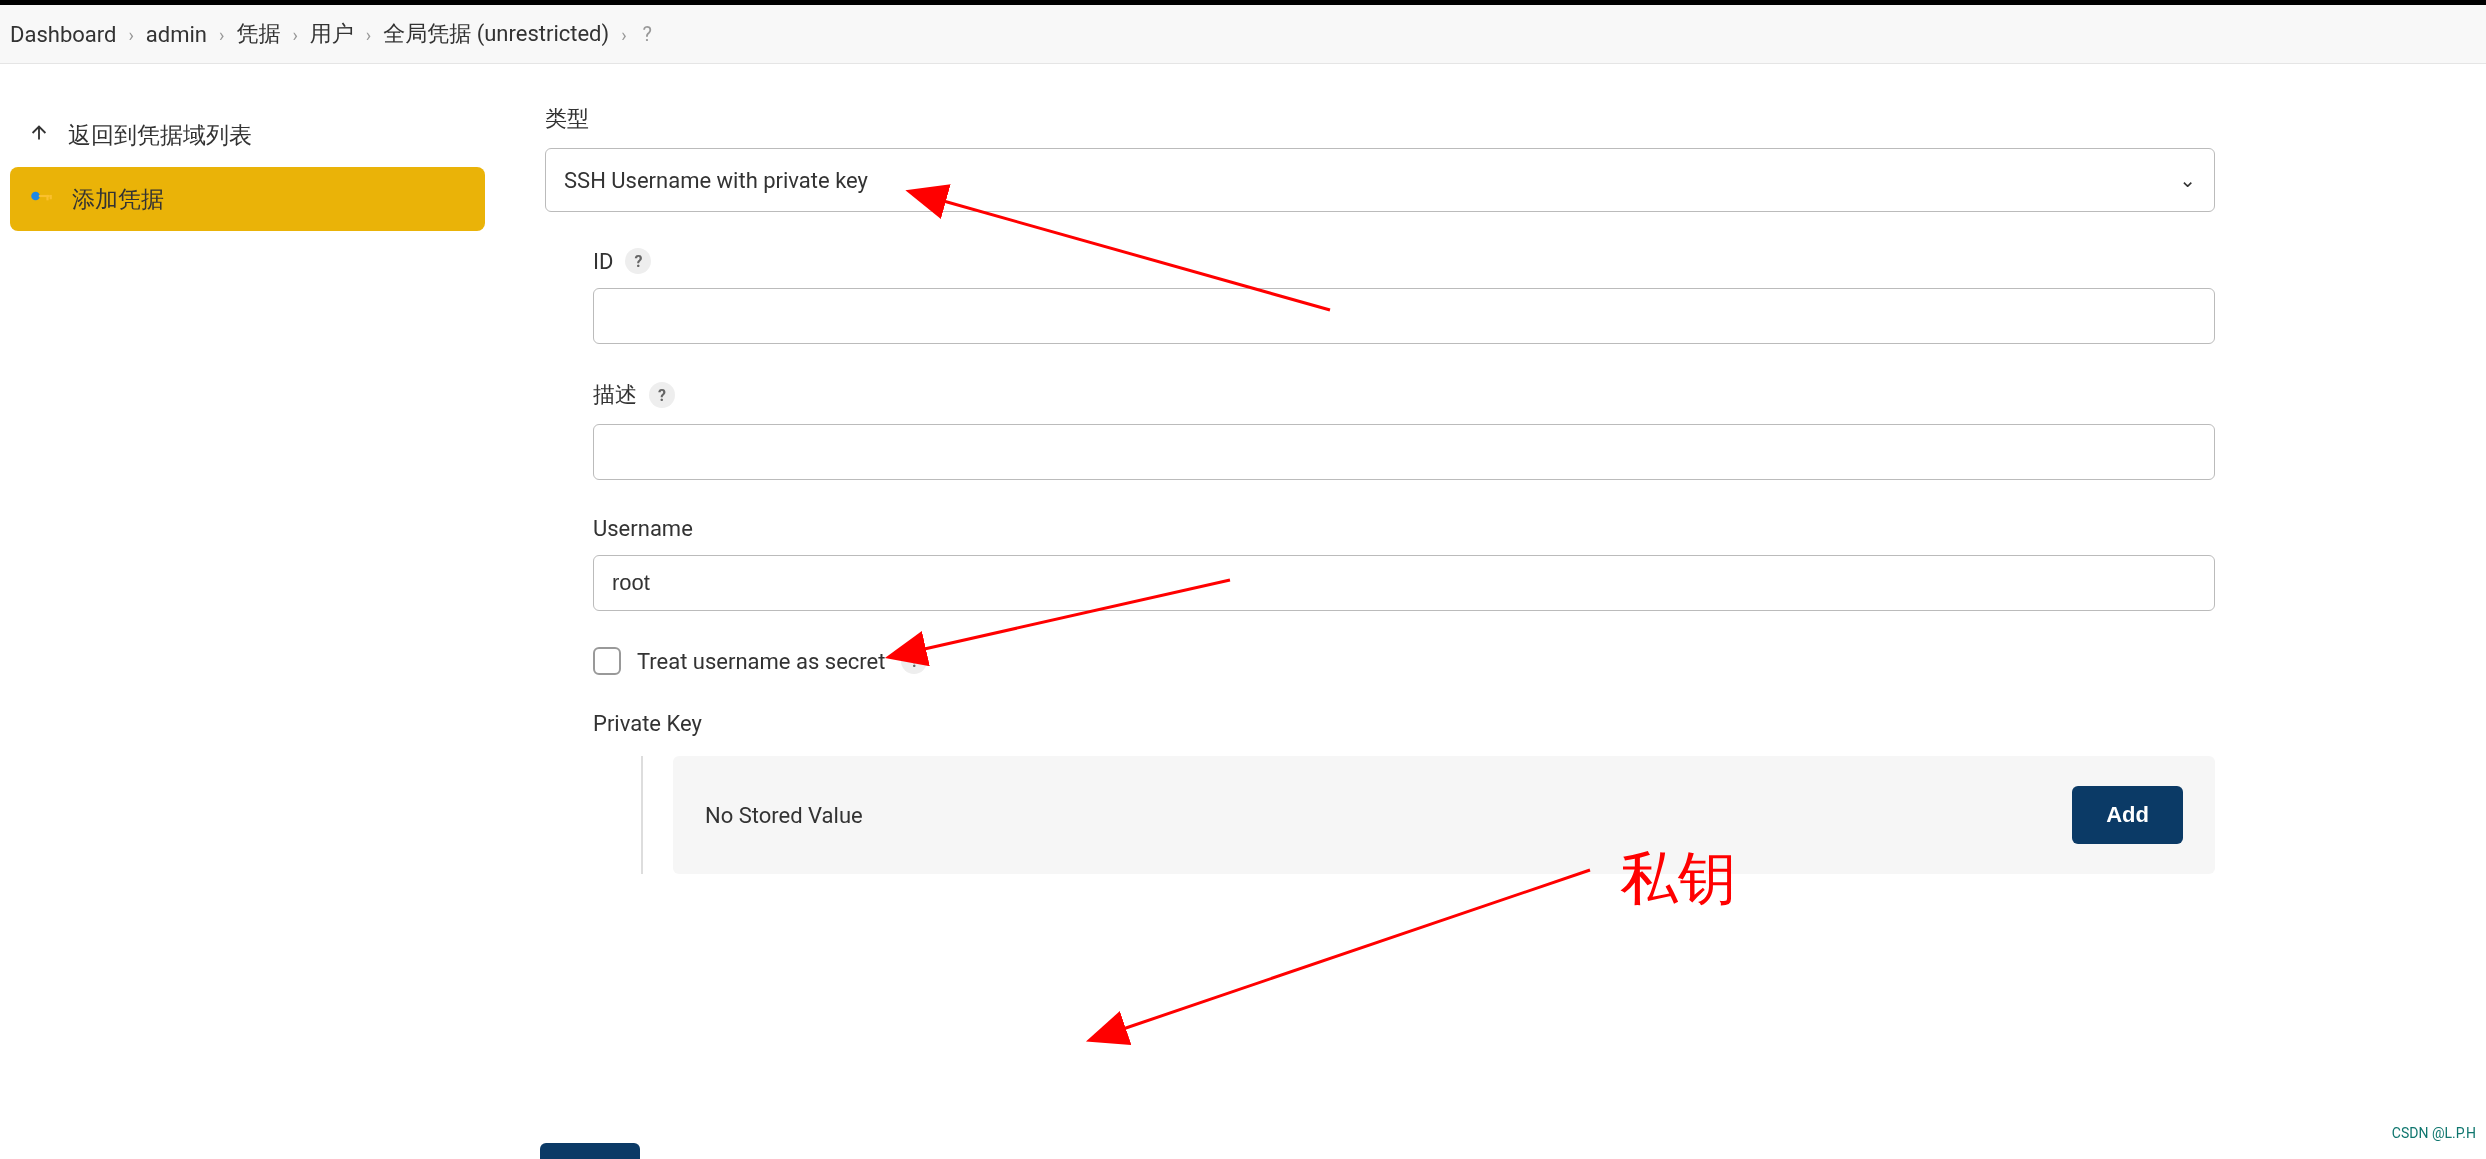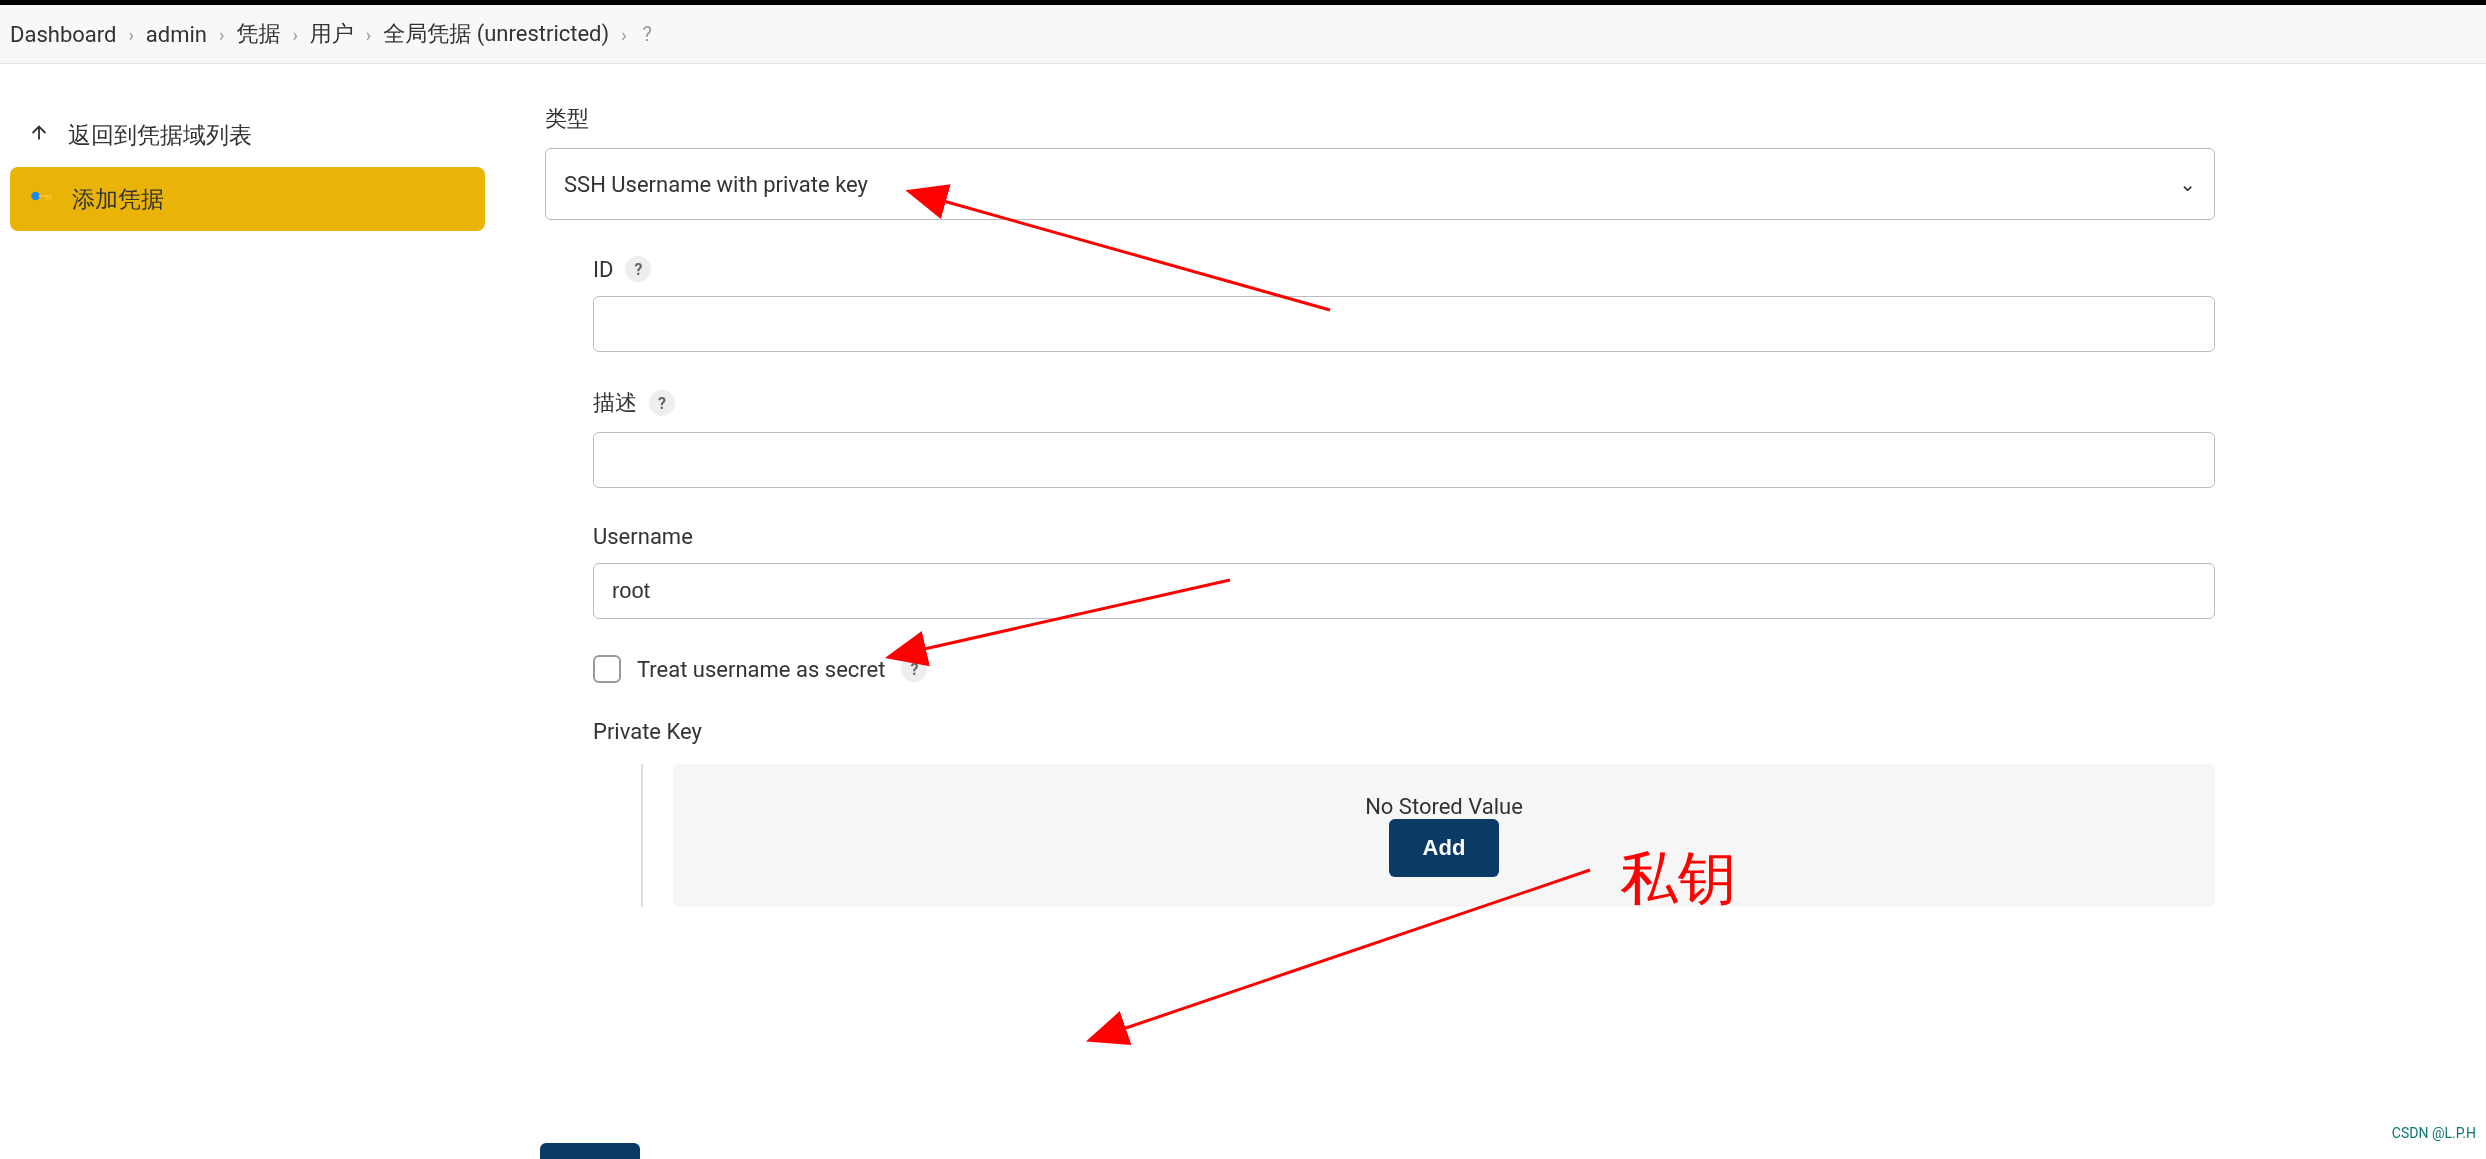--- a/index.html
+++ b/index.html
@@ -95,21 +95,21 @@
   padding: 14px 18px;
   font-size: 22px;
   background: #fff;
   color: #333;
 }
 .text-input { height: 56px; }
 .select-box {
   display: flex;
   justify-content: space-between;
   align-items: center;
-  height: 72px;
+  height: 64px;
   cursor: pointer;
 }
 .chev { font-size: 20px; color: #333; }
 
 .checkbox-row {
   display: flex;
   align-items: center;
   gap: 16px;
   margin-bottom: 36px;
   margin-left: 48px;
@@ -158,21 +158,20 @@
   font-size: 22px;
   margin-bottom: 18px;
 }
 .key-box {
   background: #f6f6f6;
   border-radius: 6px;
   padding: 30px 32px;
   display: flex;
   justify-content: space-between;
   align-items: center;
-  flex-direction: column;
 }
 .no-value {
   font-size: 22px;
   color: #333;
 }
 .add-btn {
   background: #0b3a66;
   color: #fff;
   border: none;
   padding: 16px 34px;

